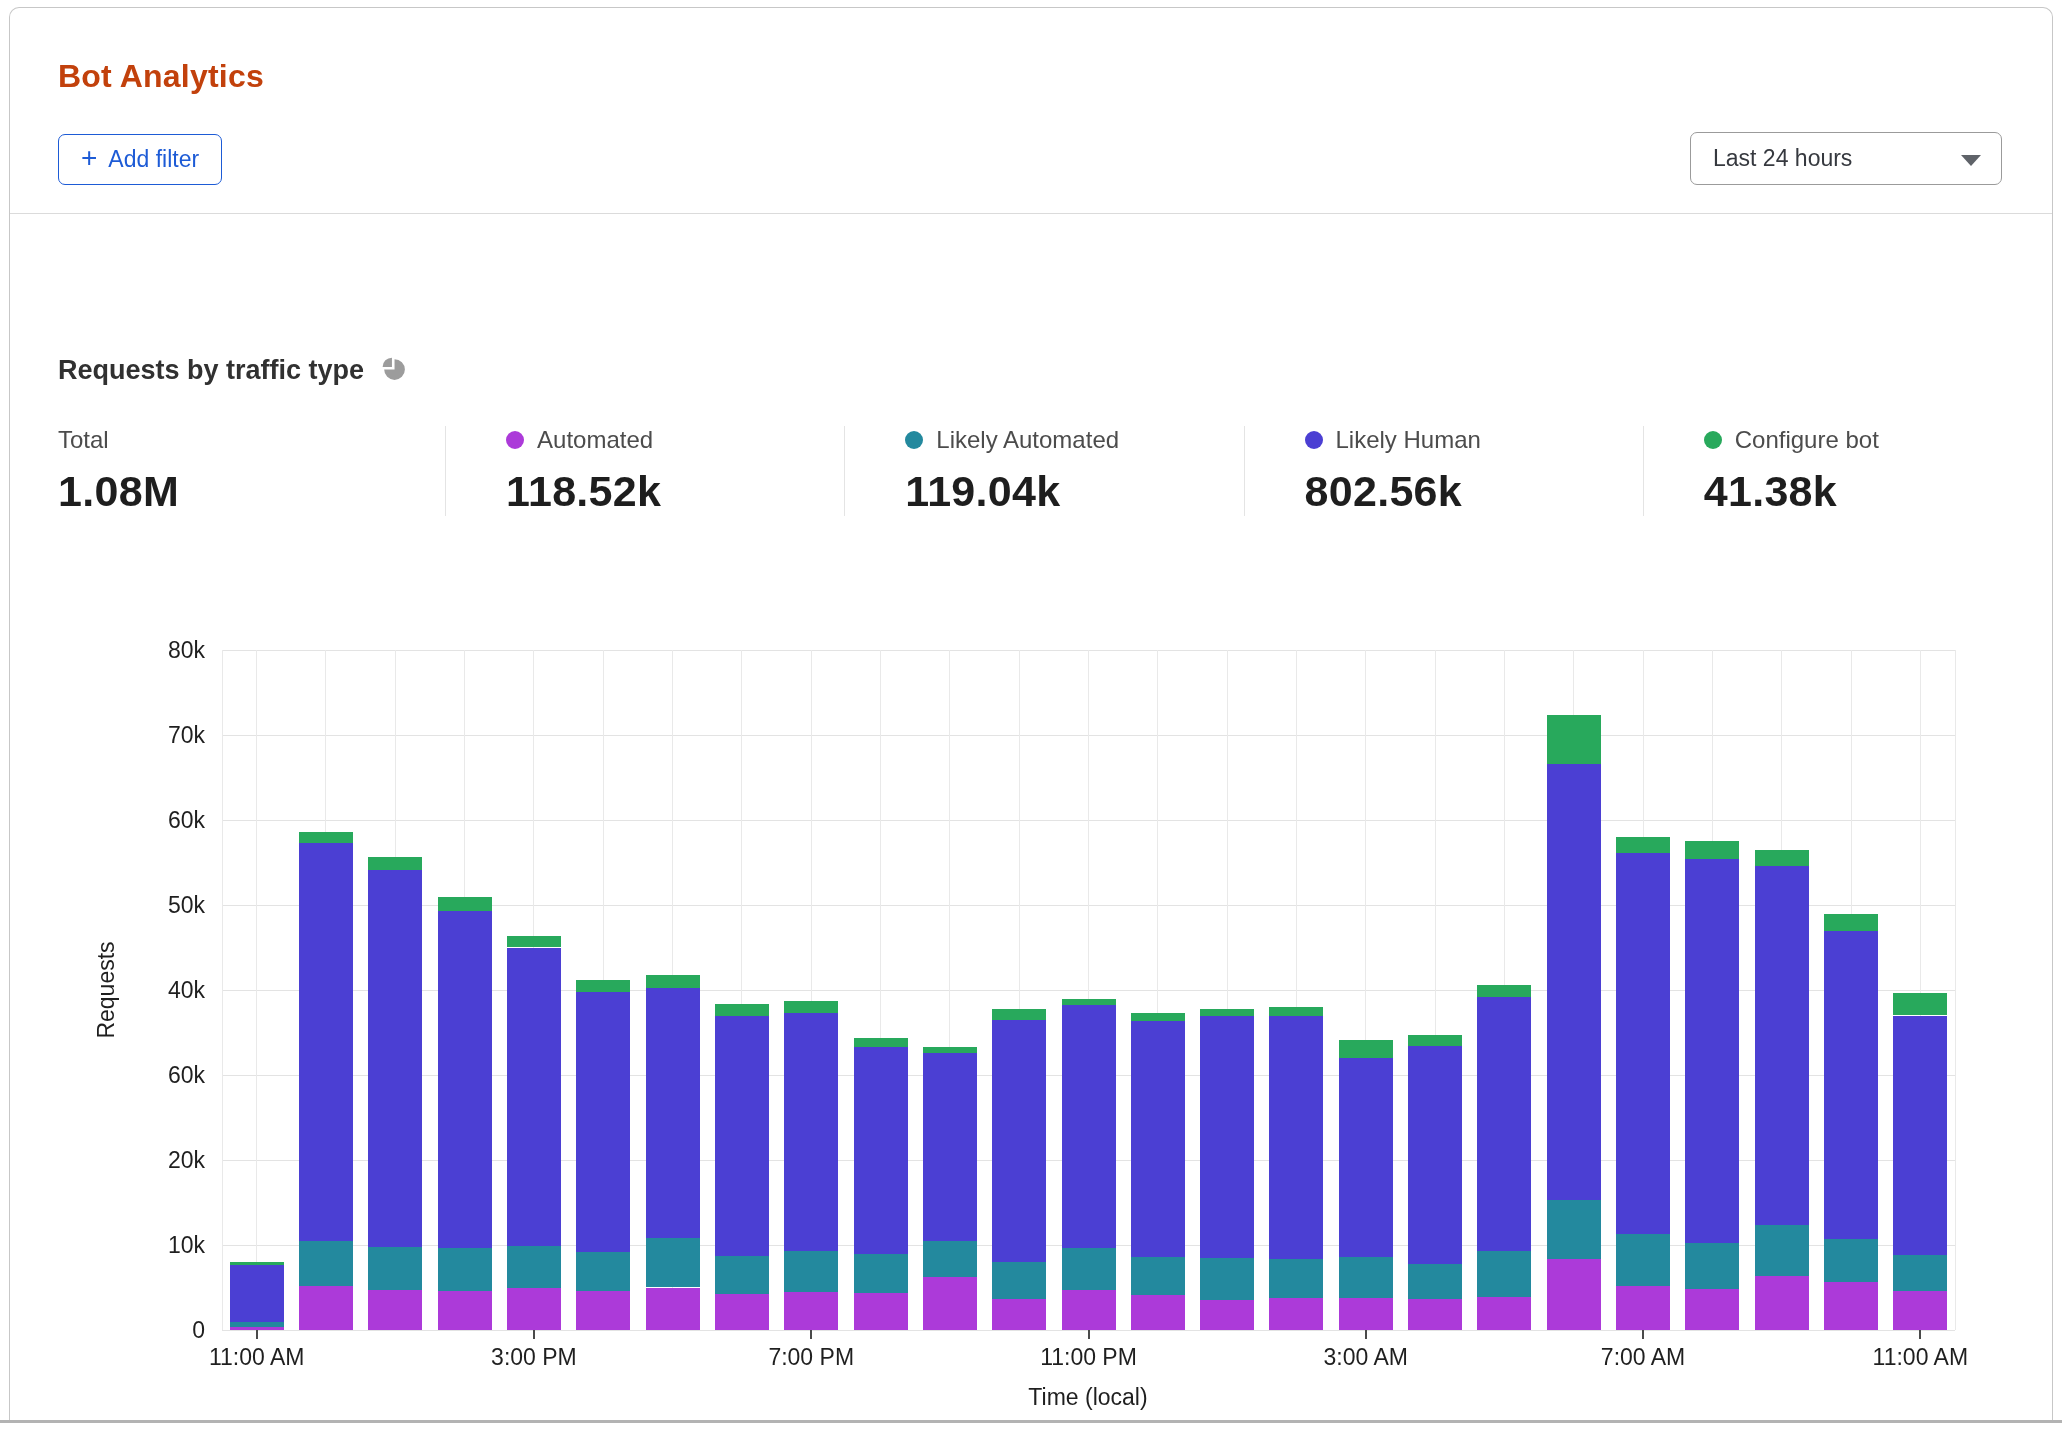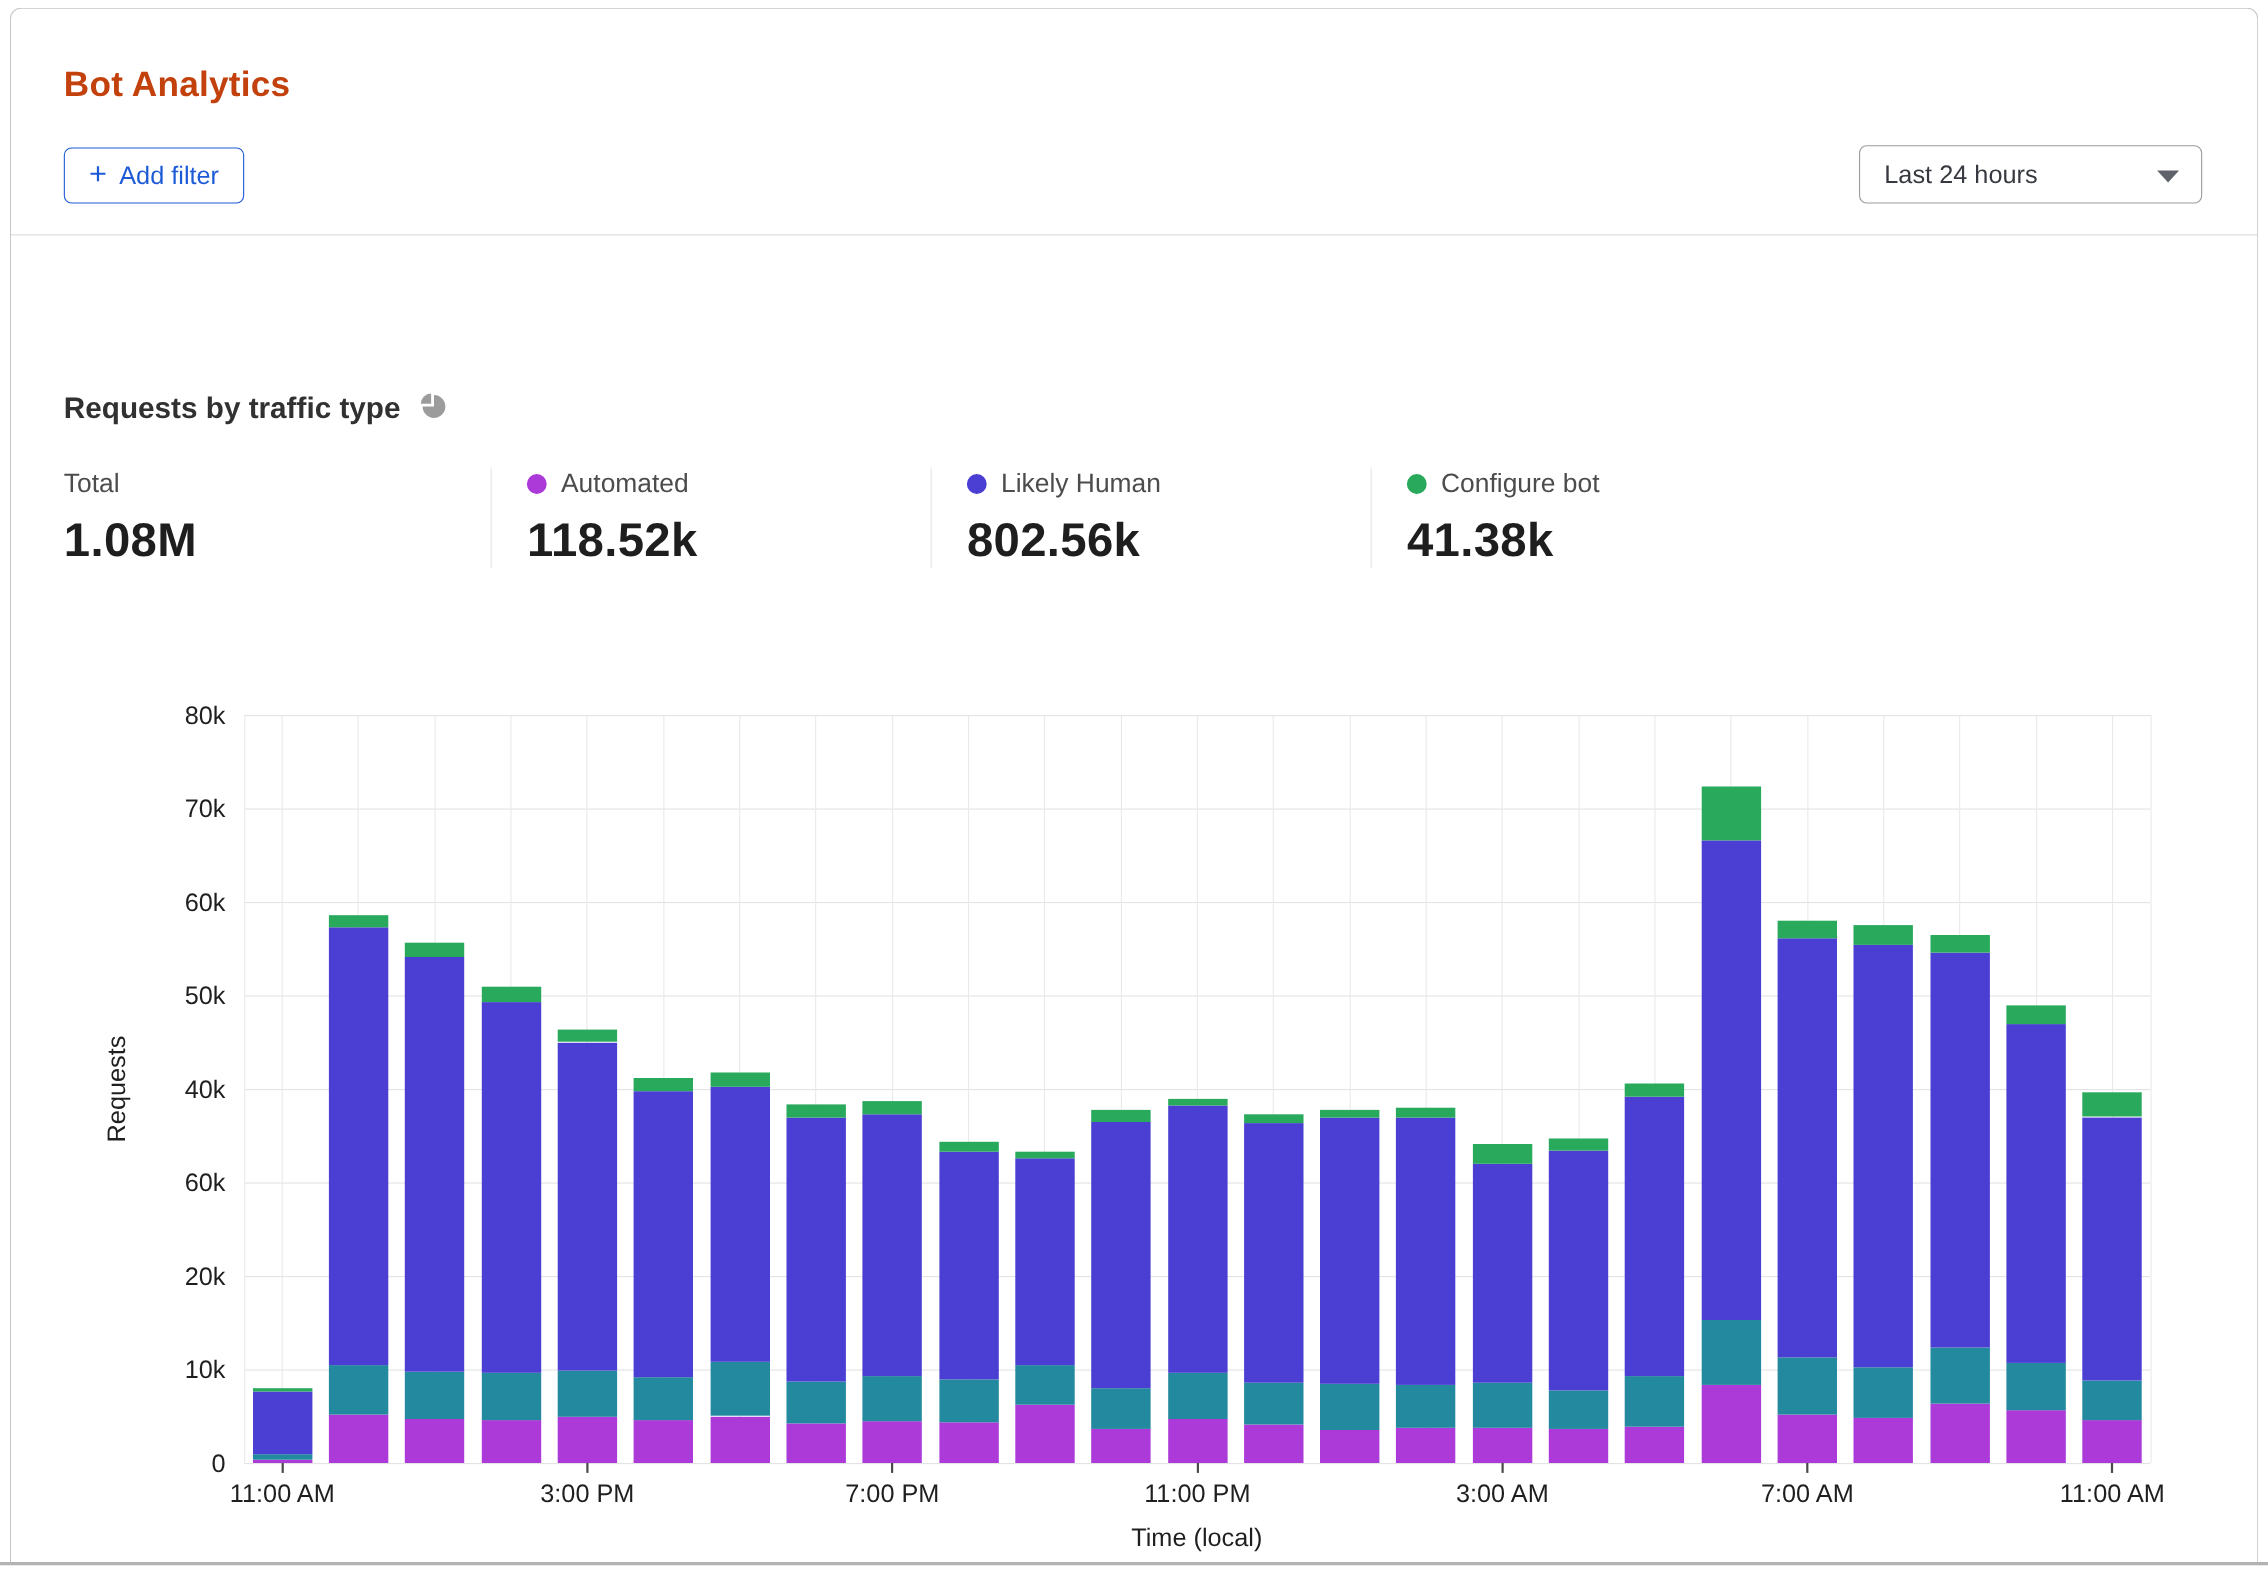--- a/index.html
+++ b/index.html
@@ -39,21 +39,21 @@
     border-left:10px solid transparent; border-right:10px solid transparent;
     border-top:11px solid #5F6369;
   }
   .header-divider { position:absolute; left:0; right:0; top:205px; height:1px; background:#DBDBDB; }
 
   .section-title-row { position:absolute; left:48px; top:346px; display:flex; align-items:center; gap:15px; }
   .section-title { font-size:27px; font-weight:700; color:#313131; }
 
   .stats-row { position:absolute; left:48px; top:418px; right:40px; display:flex; }
   .stat-col { padding-right:10px; }
-  .stat-col.divided { border-left:1px solid #E4E4E4; padding-left:32px; }
+  .stat-col.divided { border-left:1px solid #E4E4E4; padding-left:60px; }
   .stat-label-row { display:flex; align-items:center; gap:13px; font-size:24px; color:#4C4C4C; }
   .legend-dot { width:18px; height:18px; border-radius:50%; flex:0 0 auto; }
   .stat-value { margin-top:13px; font-size:43px; font-weight:700; color:#1E1E1E; letter-spacing:.3px; }
 
   #chart { position:absolute; left:0; top:0; width:2062px; height:1450px; pointer-events:none; }
   #chart .gridline-y { position:absolute; height:1px; background:#E3E3E3; }
   #chart .gridline-x { position:absolute; width:1px; background:#E9E9E9; }
   #chart .y-tick-label { position:absolute; width:110px; text-align:right; font-size:23px; color:#1F1F1F; line-height:26px; }
   #chart .x-tick-label { position:absolute; width:180px; text-align:center; font-size:23px; color:#1F1F1F; }
   #chart .x-tick-mark { position:absolute; width:2px; height:9px; background:#4A4A4A; }
@@ -100,20 +100,27 @@
           <span>Total</span>
         </div>
         <div class="stat-value">1.08M</div>
       </div>
       <div class="stat-col divided" style="width: 400px;">
         <div class="stat-label-row">
           <span class="legend-dot" style="background: rgb(172, 58, 217);"></span>
           <span>Automated</span>
         </div>
         <div class="stat-value">118.52k</div>
+      </div>
+      <div class="stat-col divided" style="width: 400px;">
+        <div class="stat-label-row">
+          <span class="legend-dot" style="background: rgb(35, 137, 158);"></span>
+          <span>Likely Automated</span>
+        </div>
+        <div class="stat-value">119.04k</div>
       </div>
       <div class="stat-col divided" style="width: 400px;">
         <div class="stat-label-row">
           <span class="legend-dot" style="background: rgb(75, 63, 211);"></span>
           <span>Likely Human</span>
         </div>
         <div class="stat-value">802.56k</div>
       </div>
       <div class="stat-col divided" style="width: 370px;">
         <div class="stat-label-row">

